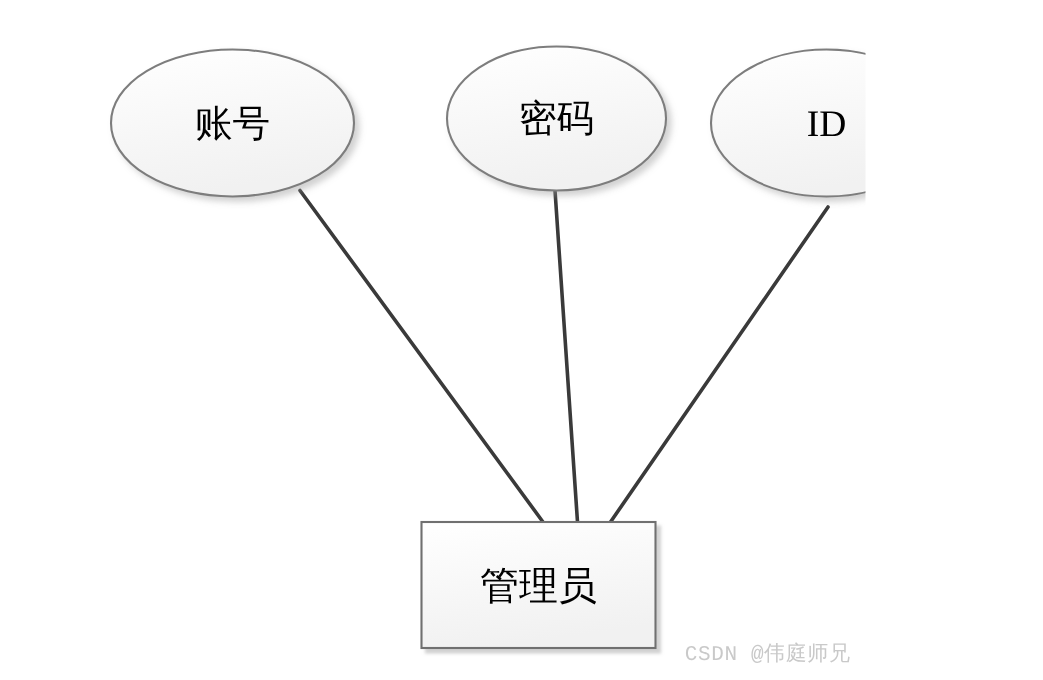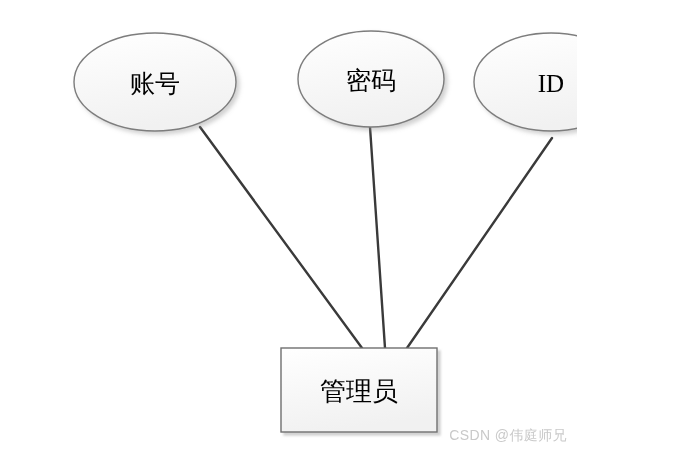--- a/index.html
+++ b/index.html
@@ -27,21 +27,21 @@
     fill: #000000;
     text-anchor: middle;
     dominant-baseline: central;
   }
   .attr-label { font-size: 25px; }
   .entity-label { font-size: 26px; }
   .watermark {
     position: absolute;
     right: 10px;
     bottom: 8px;
-    font-family: Liberation Sans, sans-serif;
+    font-family: Liberation Mono, monospace;
     font-size: 14px;
     color: #c9c9c9;
     letter-spacing: 0.4px;
     white-space: nowrap;
     user-select: none;
   }
 </style>
 </head>
 <body>
 

